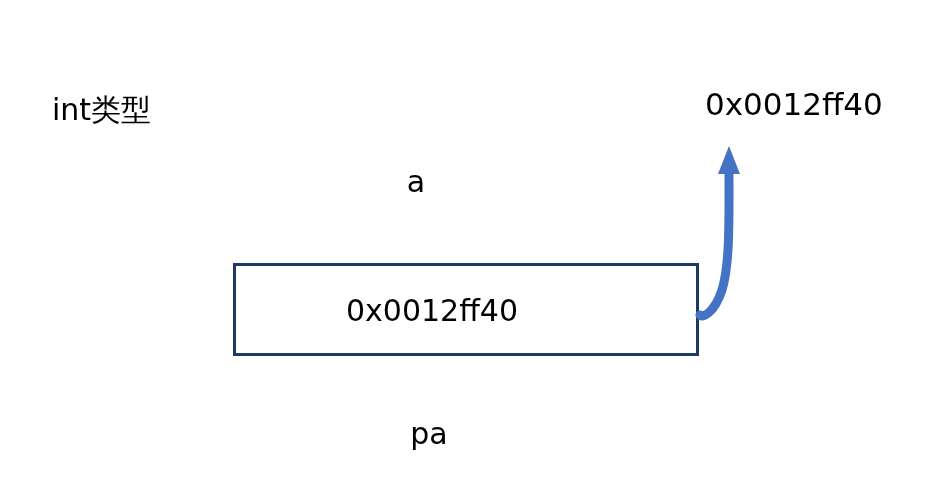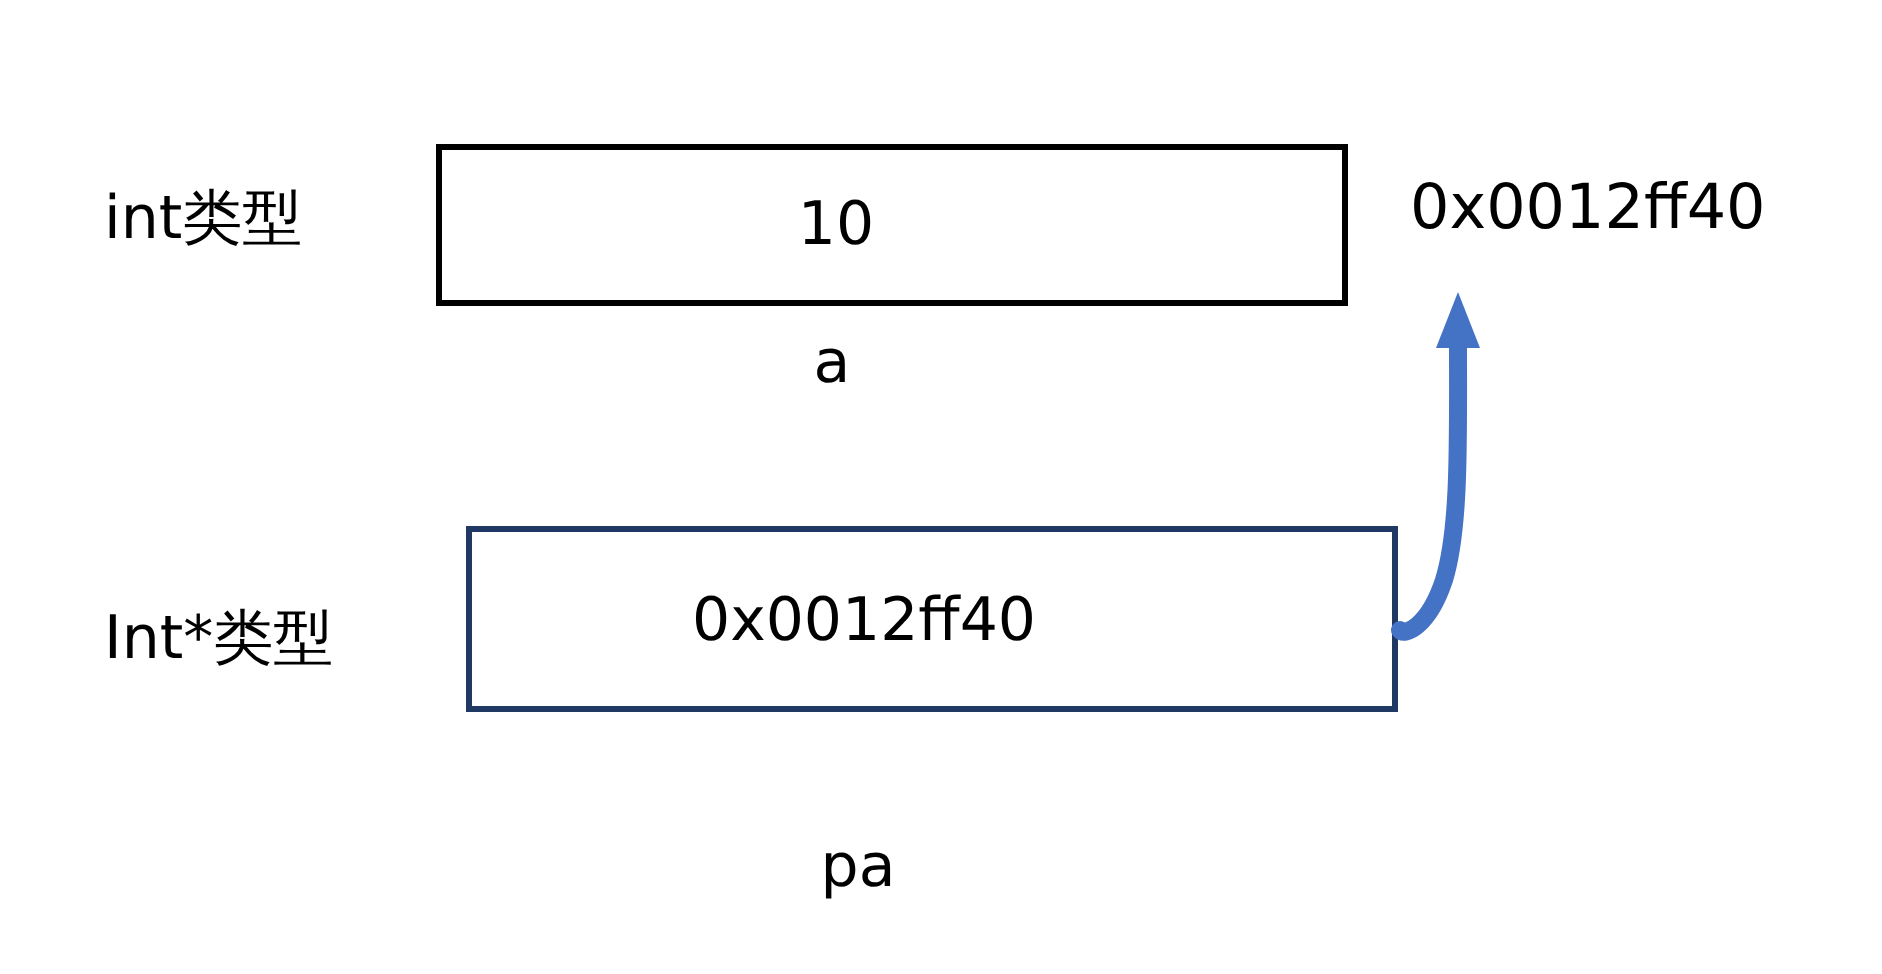--- a/index.html
+++ b/index.html
@@ -94,25 +94,21 @@
     height: 210px;
   }
 </style>
 </head>
 <body>
 
 <div id="canvas">
 
   <div class="type-label" id="type-label-int">int类型</div>
 
-  <div class="type-label" id="type-label-intp">Int*类型</div>
 
-  <div class="mem-box" id="box-a">
-    <span class="box-value" id="box-a-value">10</span>
-  </div>
 
   <div class="var-name" id="var-name-a">a</div>
 
   <div class="mem-box" id="box-pa">
     <span class="box-value" id="box-pa-value">0x0012ff40</span>
   </div>
 
   <div class="var-name" id="var-name-pa">pa</div>
 
   <div id="address-annotation">0x0012ff40</div>

